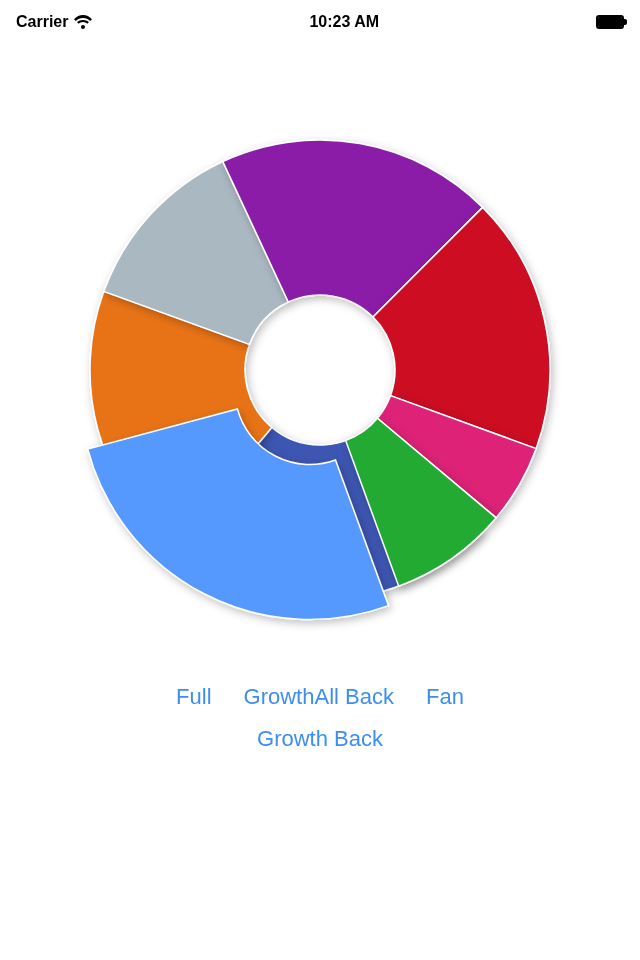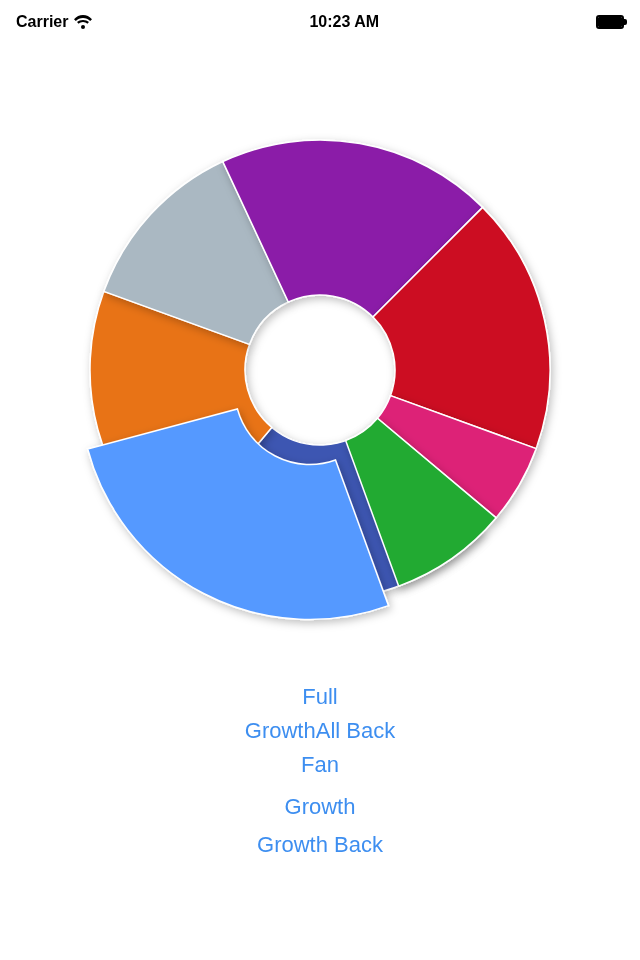--- a/index.html
+++ b/index.html
@@ -85,21 +85,20 @@
       flex-direction: column;
       align-items: center;
       padding-bottom: 20px;
     }
 
     .btn-row {
       display: flex;
       justify-content: center;
       width: 100%;
       margin-bottom: 4px;
-      flex-direction: column;
     }
 
     .chart-btn {
       font-size: 22px;
       color: #3d8ef0;
       background: none;
       border: none;
       cursor: pointer;
       padding: 4px 16px;
       font-weight: 400;
@@ -177,18 +176,15 @@
 
 <div class="buttons-area">
   <div class="btn-row">
     <button class="chart-btn">Full</button>
     <button class="chart-btn">GrowthAll Back</button>
     <button class="chart-btn">Fan</button>
   </div>
   <div class="btn-row">
   </div>
   <div class="btn-row">
-    <button class="chart-btn">Growth</button>
-  </div>
-  <div class="btn-row">
     <button class="chart-btn">Growth Back</button>
   </div>
 </div>
 
 </body></html>

